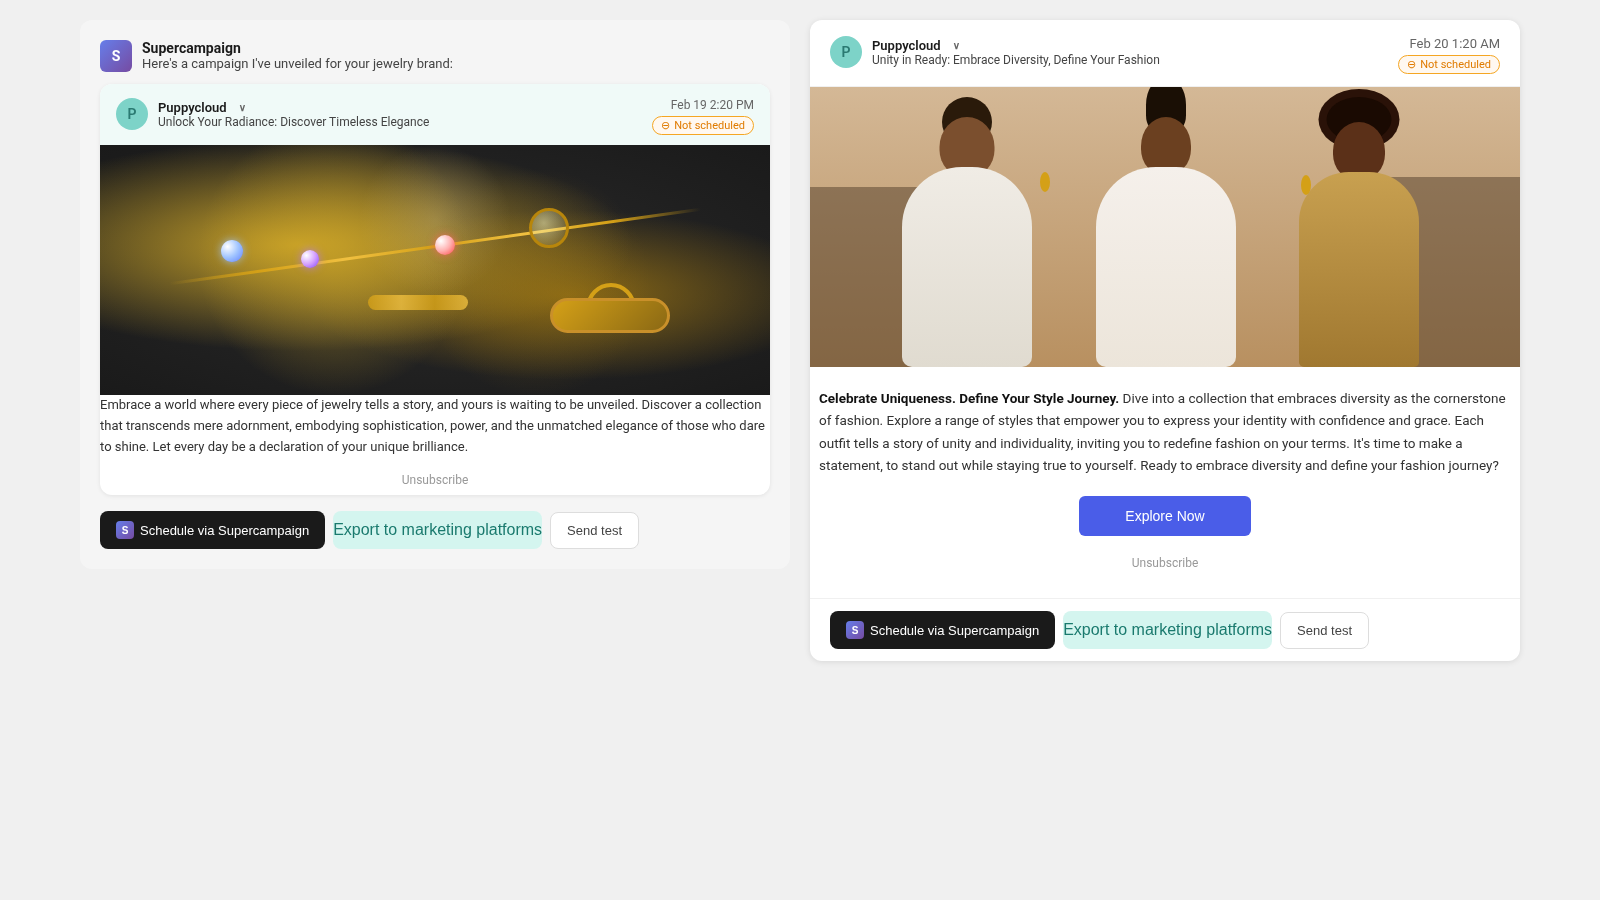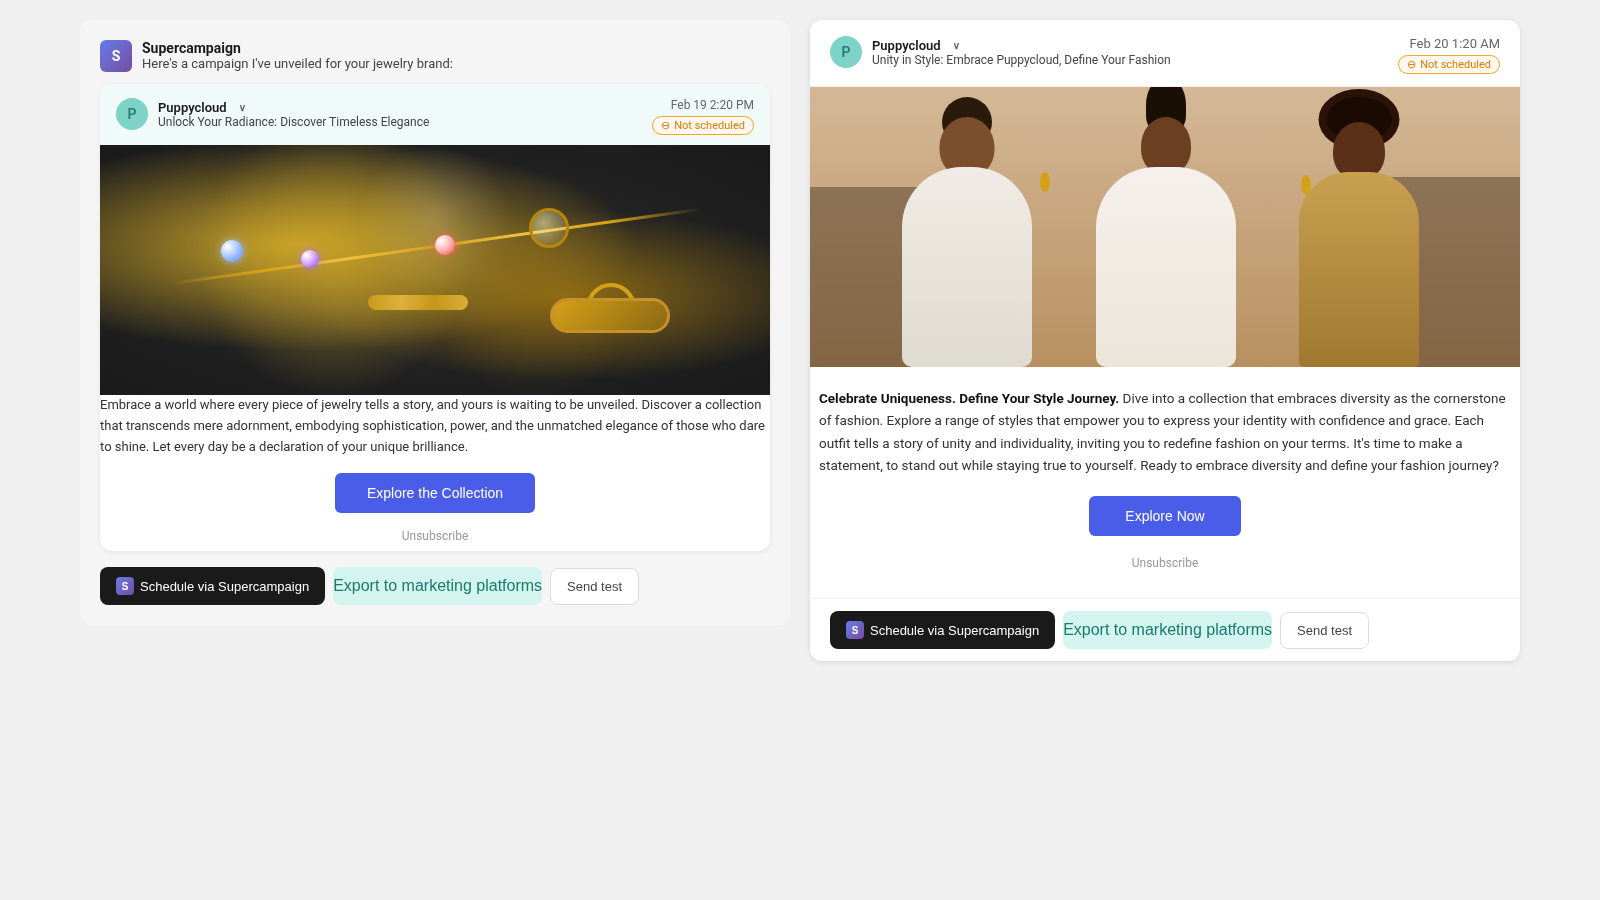--- a/index.html
+++ b/index.html
@@ -376,21 +376,21 @@
       margin-bottom: 20px;
     }
 
     .body-text-right strong {
       font-weight: 700;
       color: #111;
     }
 
     .right-cta {
       display: block;
-      width: 152px;
+      width: 172px;
       margin: 0 auto 20px;
       padding: 12px 20px;
       background: #4a5de8;
       color: white;
       border: none;
       border-radius: 6px;
       font-size: 14px;
       font-weight: 500;
       text-align: center;
       cursor: pointer;
@@ -465,21 +465,20 @@
           <div class="bracelet"></div>
 
           <div style="position:absolute;top:25%;right:30%;width:40px;height:40px;border:3px solid #b8860b;border-radius:50%;background:radial-gradient(circle at 35% 35%,rgba(255,255,200,0.5),transparent);"></div>
           <div style="position:absolute;top:60%;left:40%;width:100px;height:15px;background:linear-gradient(90deg,#d4a017,#f0c040,#d4a017,#f0c040);border-radius:8px;opacity:0.8;"></div>
         </div>
       </div>
     </div>
 
     <div class="email-body">
       <p class="body-text">Embrace a world where every piece of jewelry tells a story, and yours is waiting to be unveiled. Discover a collection that transcends mere adornment, embodying sophistication, power, and the unmatched elegance of those who dare to shine. Let every day be a declaration of your unique brilliance.</p>
-      <button class="cta-button">Explore the Collection</button>
       <div class="unsubscribe">Unsubscribe</div>
     </div>
   </div>
 
   <div class="action-bar">
     <button class="btn-schedule">
       <span class="sc-icon">S</span>
       <span>
         <span>Schedule via</span>
         <span>Supercampaign</span>
@@ -494,21 +493,21 @@
 <div class="right-panel">
 
   <div class="right-header">
     <div class="right-sender">
       <div class="avatar">P</div>
       <div class="sender-info">
         <span class="sender-name">
           <span>Puppycloud</span>
           <span class="chevron">∨</span>
         </span>
-        <span class="email-subject">Unity in Style: Embrace Puppycloud, Define Your Fashion</span>
+        <span class="email-subject">Unity in Ready: Embrace Diversity, Define Your Fashion</span>
       </div>
     </div>
     <div class="right-meta">
       <span class="right-date">Feb 20 1:20 AM</span>
       <span class="not-scheduled-badge">Not scheduled</span>
     </div>
   </div>
 
   <div class="right-image">
     <div class="city-bg"></div>

